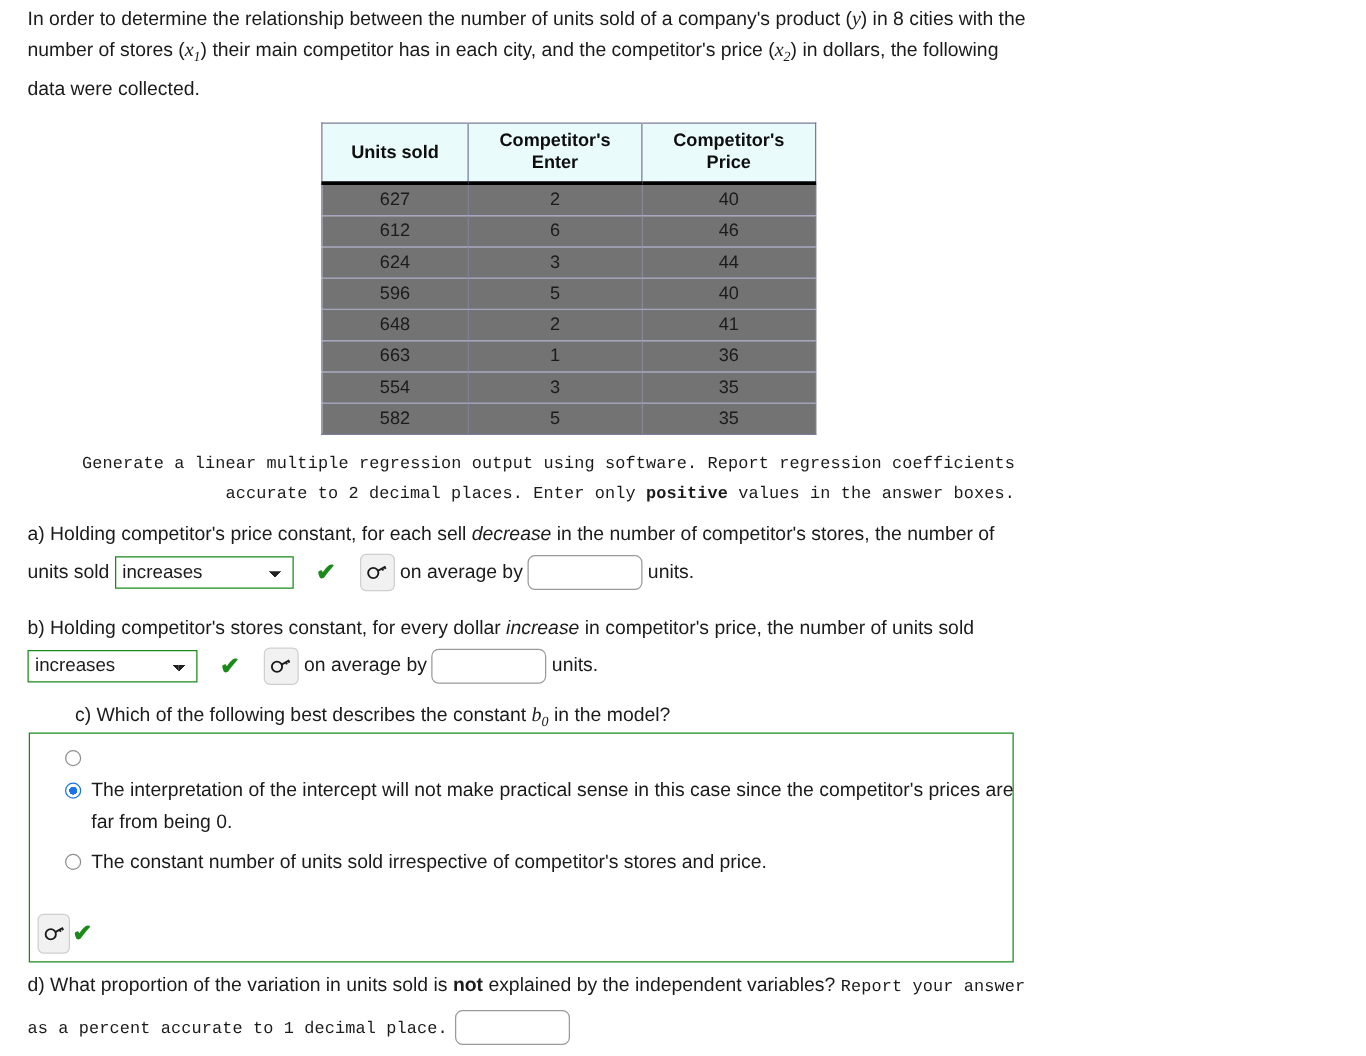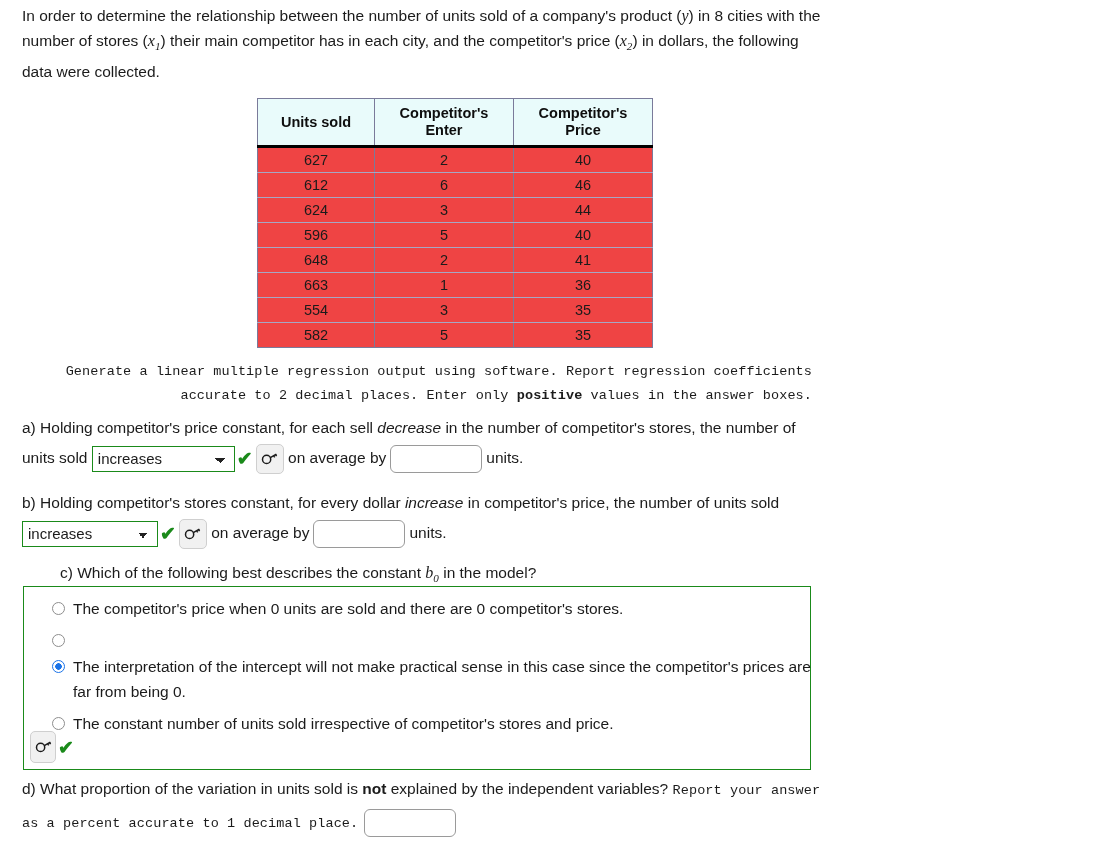--- a/index.html
+++ b/index.html
@@ -61,21 +61,21 @@
     padding: 6px 10px;
     border-left: 1px solid #7a7a9a;
     border-right: 1px solid #7a7a9a;
     border-bottom: 3px solid #000000;
     line-height: 17px;
     color: #0e0e0e;
   }
   table.data th:first-child { border-left: none; }
   table.data th:last-child  { border-right: none; }
   table.data td {
-    background: #ef4444;
+    background: #737373;
     text-align: center;
     padding: 2px 10px;
     border-left: 1px solid #7a7a9a;
     border-right: 1px solid #7a7a9a;
     border-bottom: 1px solid #a6a6c4;
     height: 20px;
     color: #1b1b1b;
   }
   table.data td:first-child { border-left: none; }
   table.data td:last-child  { border-right: none; }
@@ -99,21 +99,21 @@
     position: absolute;
     line-height: 30px;
   }
   #part-a { left: 22px; top: 413px; width: 800px; }
   #part-b { left: 22px; top: 488px; width: 800px; }
   #part-d { left: 22px; top: 773px; width: 810px; line-height: 31px; }
 
   .inline-row {
     display: inline-flex;
     align-items: center;
-    gap: 0px;
+    gap: 16px;
     vertical-align: middle;
   }
 
   
   select.dd {
     font-family: "Liberation Sans", sans-serif;
     font-size: 15px;
     color: #1b1b1b;
     border: 1.5px solid #1a8a1a;
     border-radius: 0;
@@ -333,24 +333,20 @@
       </span>
     </span>
   <span>on average by</span><input class="answer ans-b" type="text" value="" style=""><span>units.</span>
 </div>
 
 <div id="part-c-question">
   <span>c) Which of the following best describes the constant </span><span class="math"><span>b</span><sub>0</sub></span><span> in the model?</span>
 </div>
 
 <div id="choice-box">
-  <div class="choice" id="opt-1">
-    <span class="radio"></span>
-    <span class="choice-text">The competitor's price when 0 units are sold and there are 0 competitor's stores.</span>
-  </div>
   <div class="choice" id="opt-2">
     <span class="radio"></span>
   </div>
   <div class="choice" id="opt-3">
     <span class="radio sel"></span>
     <span class="choice-text">The interpretation of the intercept will not make practical sense in this case since the competitor's prices are far from being 0.</span>
   </div>
   <div class="choice" id="opt-4">
     <span class="radio"></span>
     <span class="choice-text">The constant number of units sold irrespective of competitor's stores and price.</span>

